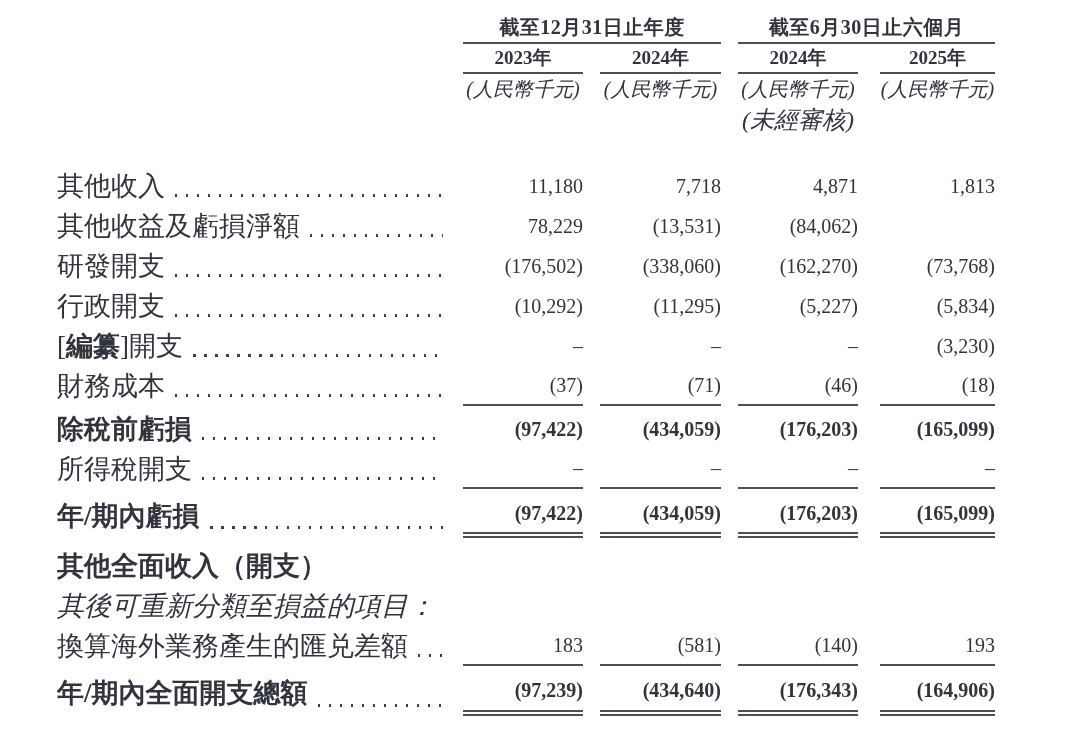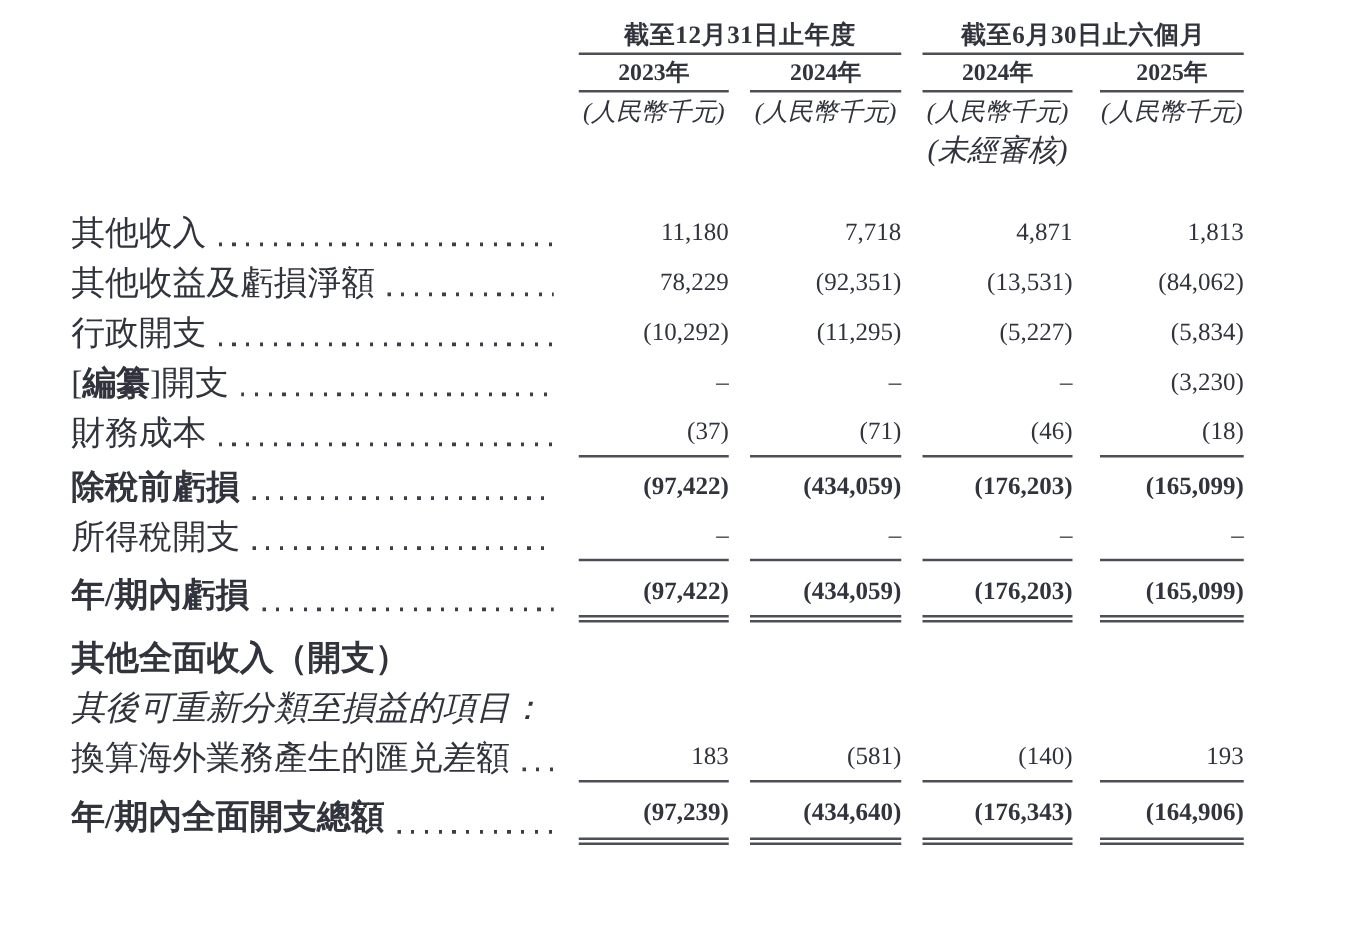--- a/index.html
+++ b/index.html
@@ -161,25 +161,34 @@
       <div class="num m17">4,871</div>
       <div class="num m22">1,813</div>
     </div>
 
     <div class="grid row">
       <div class="lbl">
           <span>其他收益及虧損淨額</span>
           <span class="dots"></span>
         </div>
       <div class="num m18">78,229</div>
-      <div class="num m17">(92,351)</div>
       <div class="num m17">(13,531)</div>
       <div class="num m22">(84,062)</div>
     </div>
 
+    <div class="grid row">
+      <div class="lbl">
+          <span>研發開支</span>
+          <span class="dots"></span>
+        </div>
+      <div class="num m18">(176,502)</div>
+      <div class="num m17">(338,060)</div>
+      <div class="num m17">(162,270)</div>
+      <div class="num m22">(73,768)</div>
+    </div>
 
     <div class="grid row">
       <div class="lbl">
           <span>行政開支</span>
           <span class="dots"></span>
         </div>
       <div class="num m18">(10,292)</div>
       <div class="num m17">(11,295)</div>
       <div class="num m17">(5,227)</div>
       <div class="num m22">(5,834)</div>

